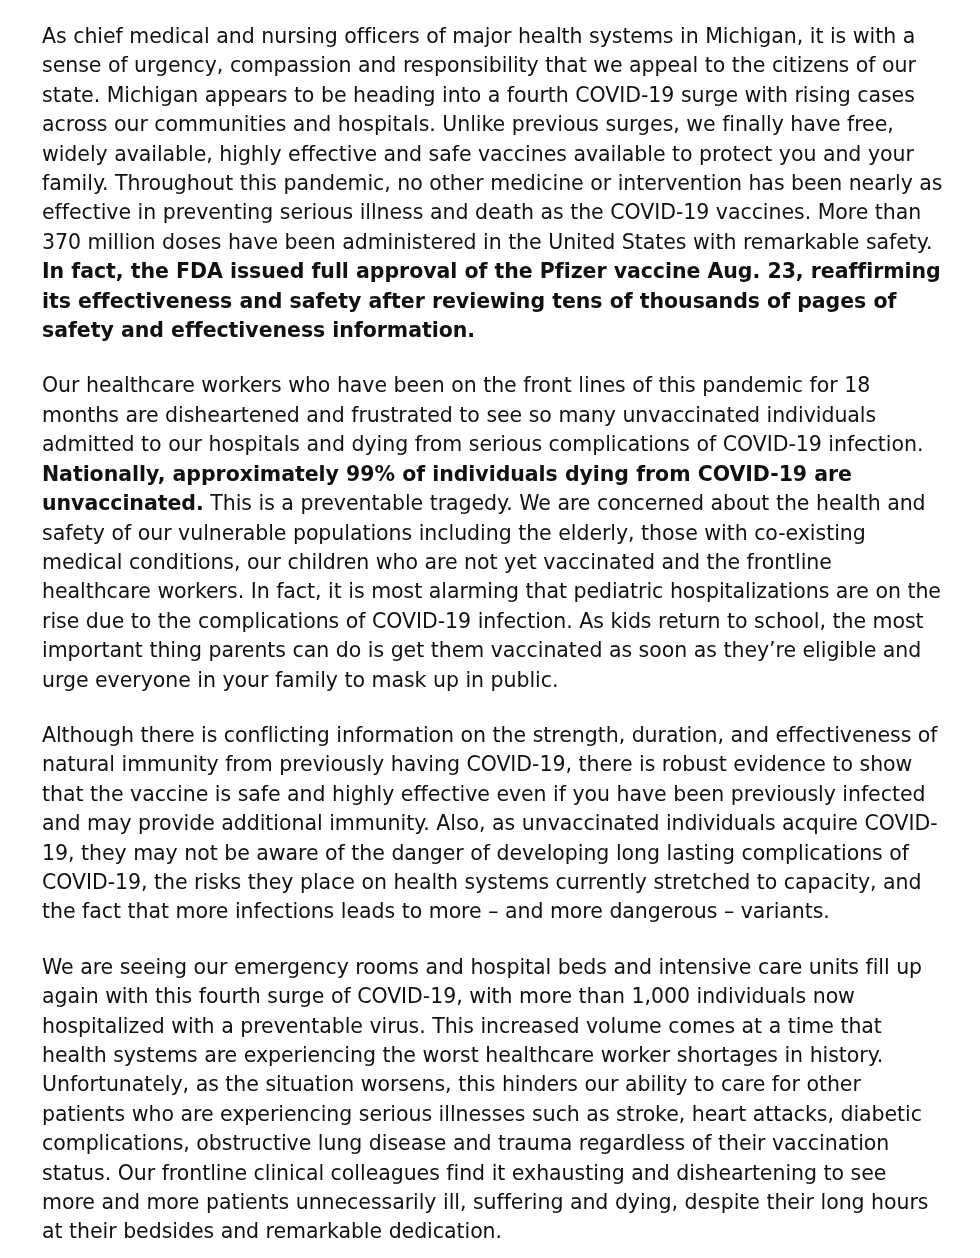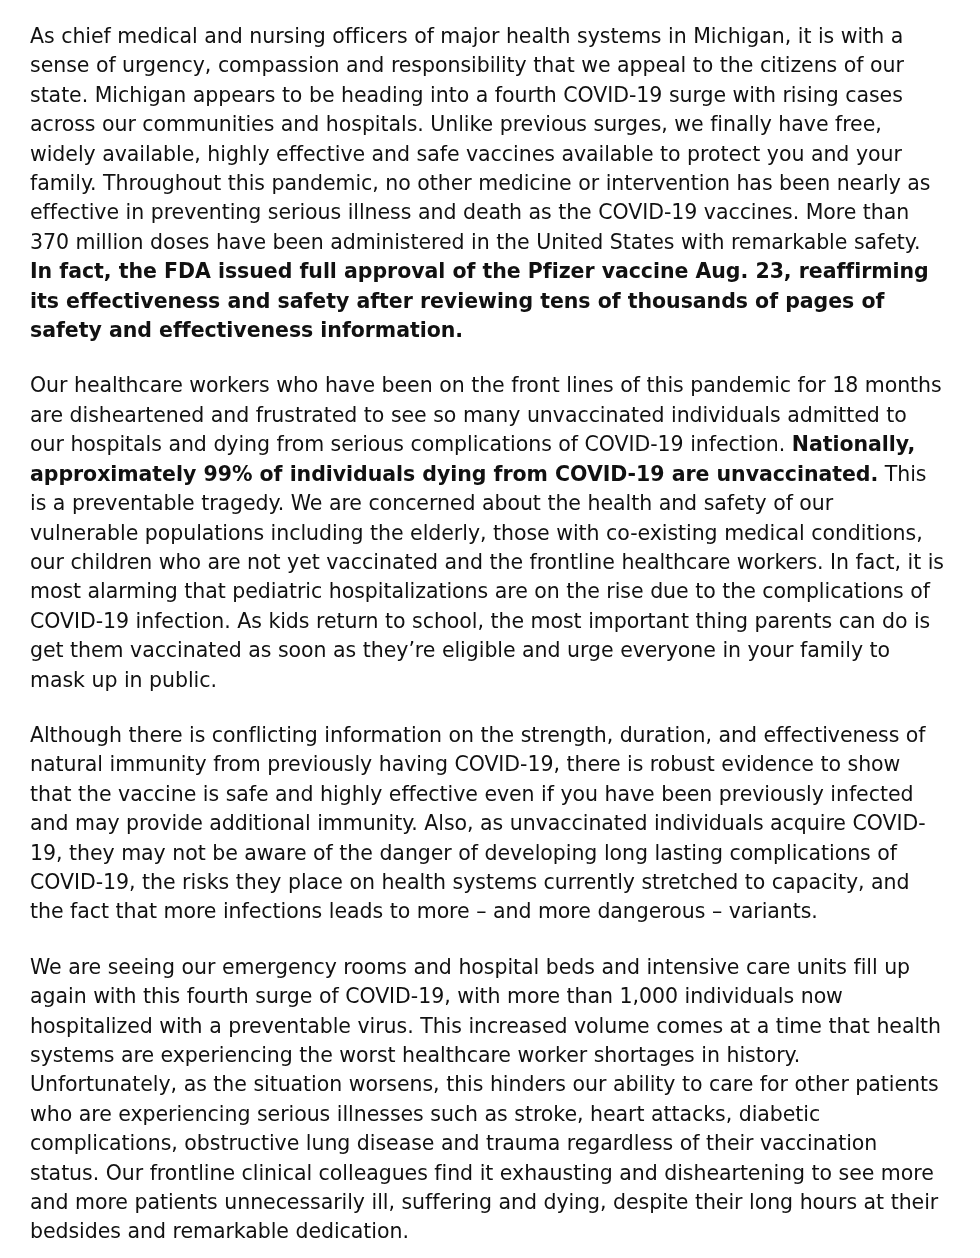--- a/index.html
+++ b/index.html
@@ -11,21 +11,21 @@
     width: 980px;
     height: 1258px;
     overflow: hidden;
     font-family: "DejaVu Sans", "Liberation Sans", sans-serif;
     color: #000000;
   }
   .page {
     box-sizing: border-box;
     width: 980px;
     height: 1131px;
-    padding: 22px 36px 0 30px;
+    padding: 22px 36px 0 42px;
     background: #ffffff;
   }
   .doc-body {
     font-size: 20.5px;
     line-height: 29.4px;
     text-align: left;
     color: #111111;
   }
   .para {
     margin: 0 0 26px 0;

